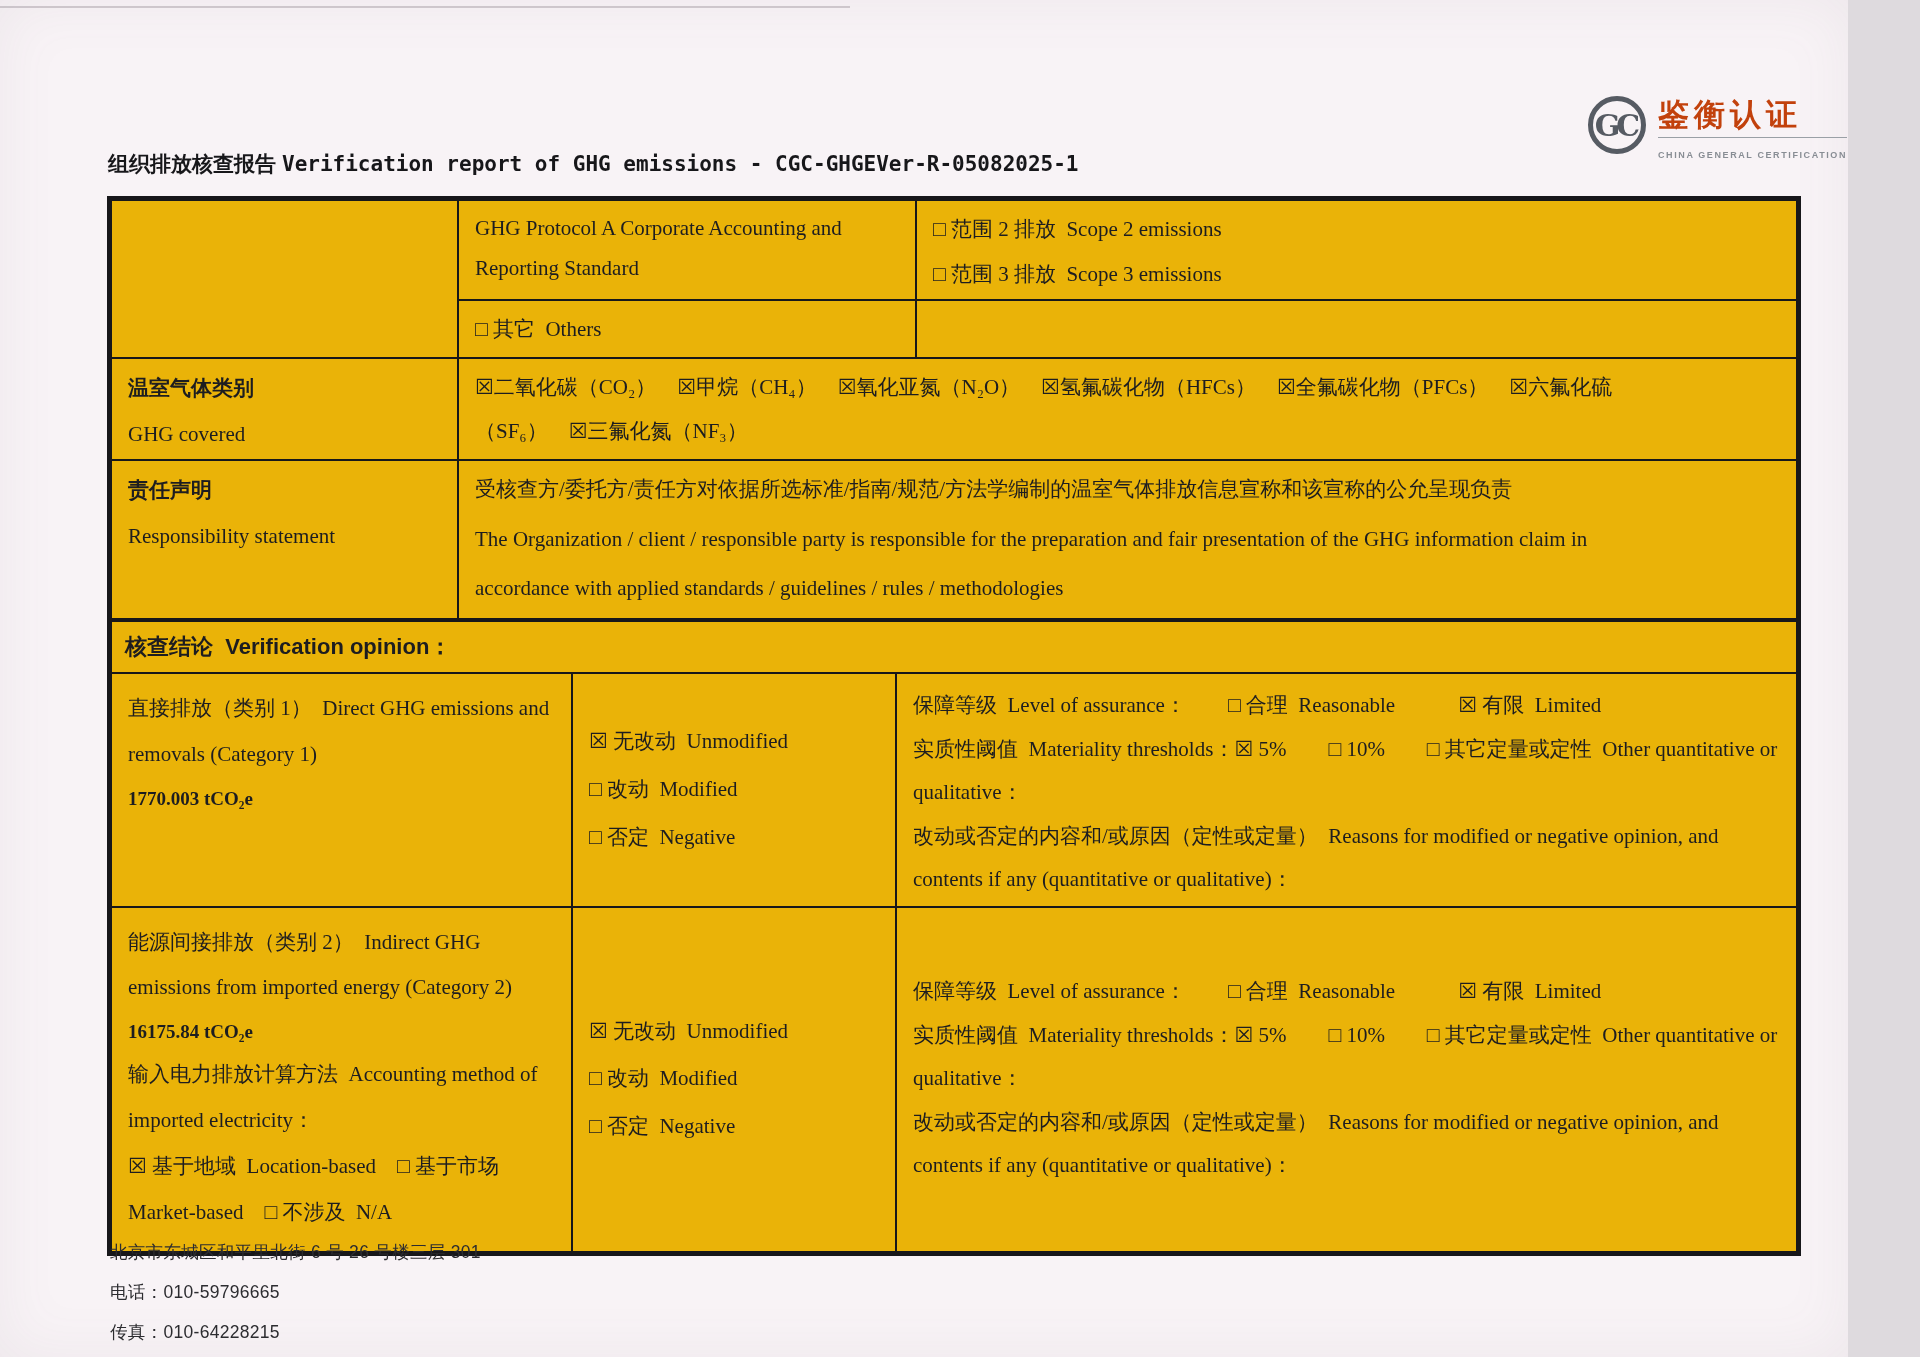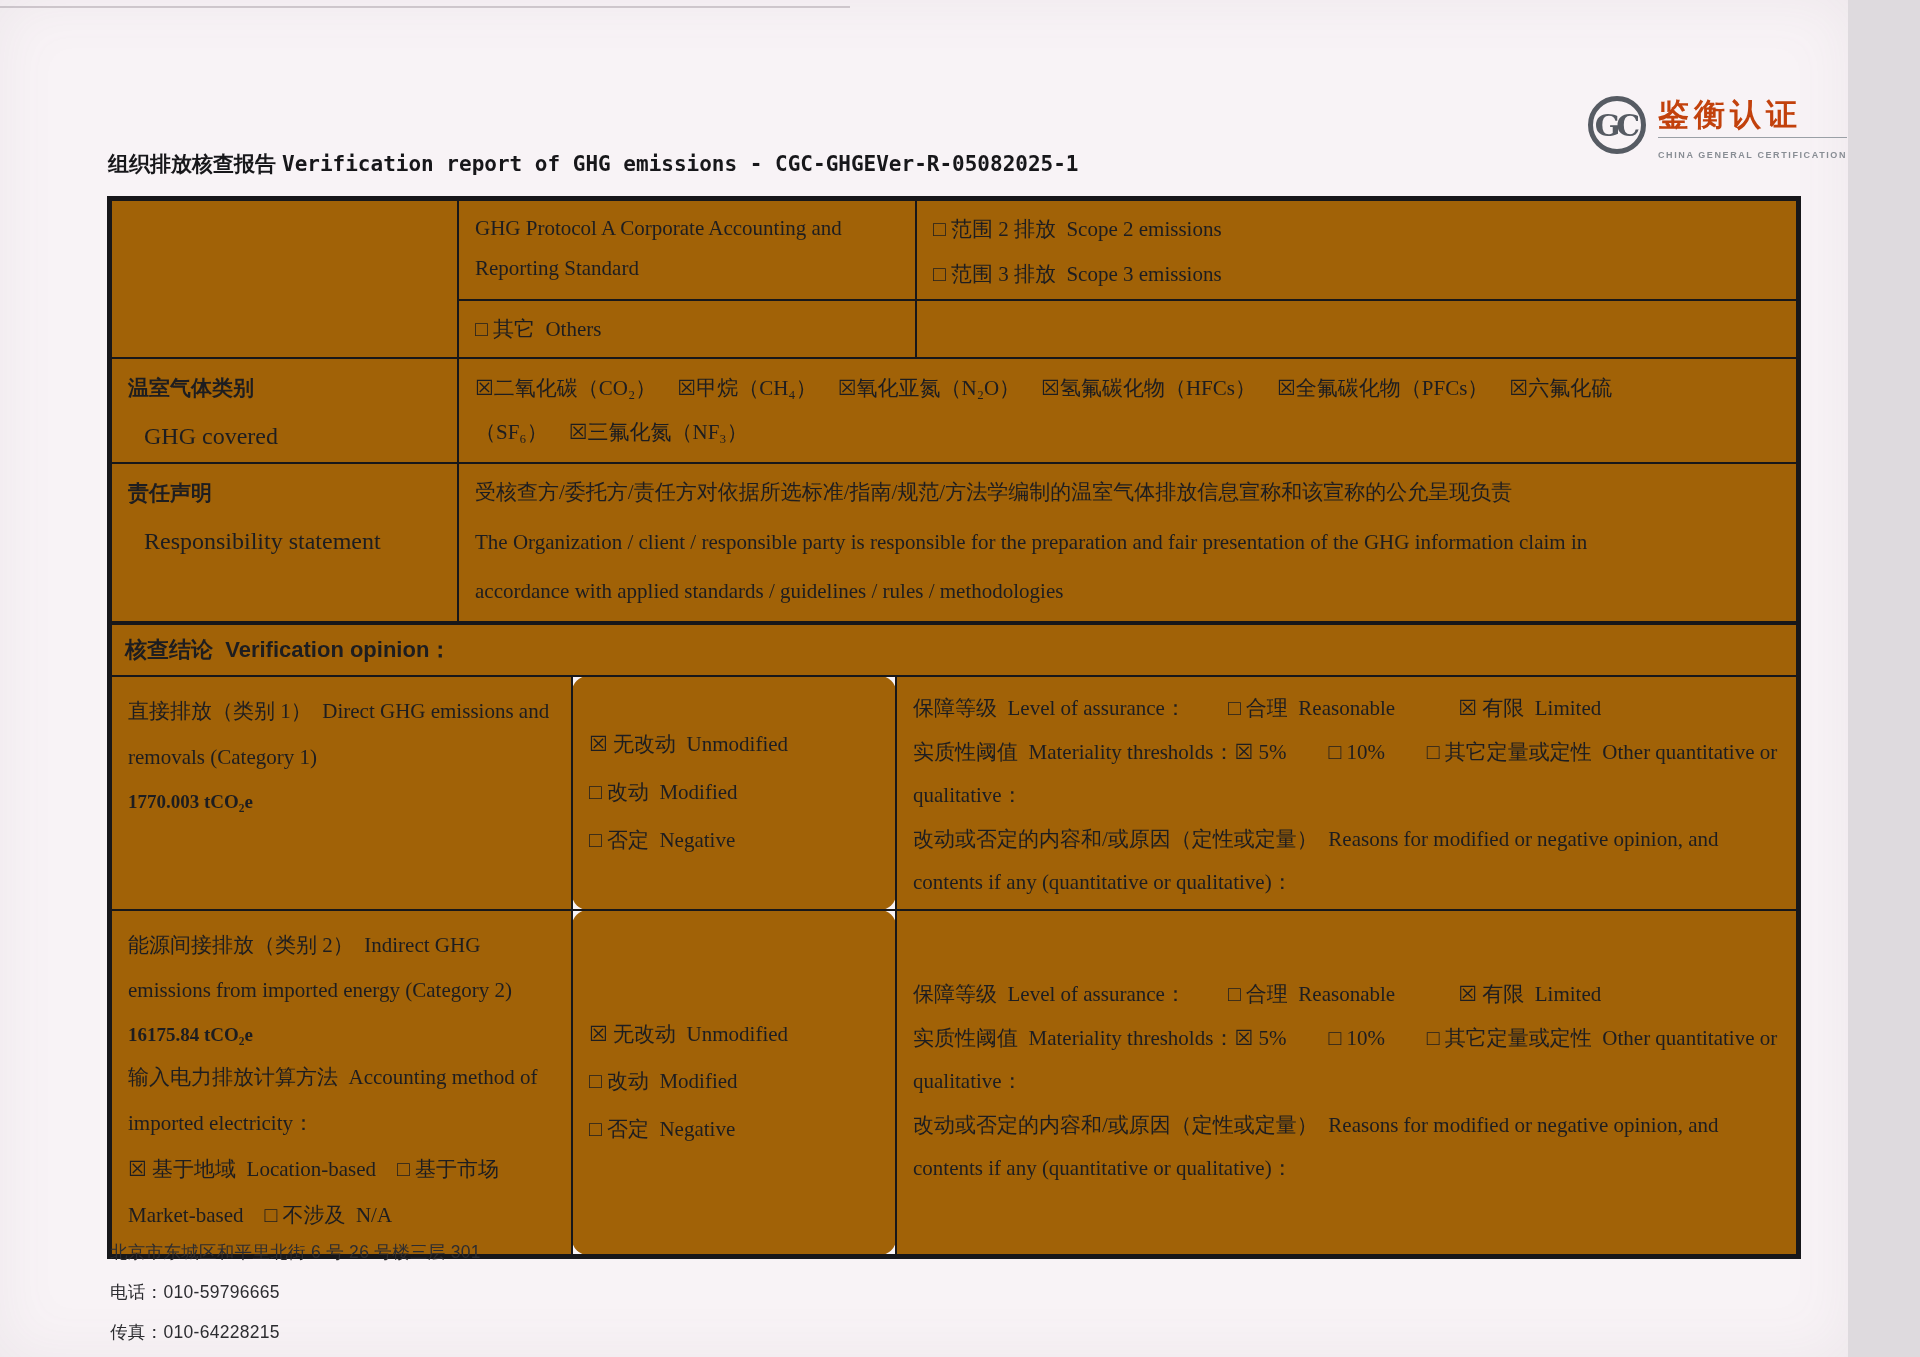--- a/index.html
+++ b/index.html
@@ -30,43 +30,43 @@
   .doc-title {
     position:absolute; left:108px; top:150px;
     font-family:"DejaVu Sans Mono","DejaVu Sans",monospace;
     font-weight:bold; font-size:21px; color:#17171a; white-space:nowrap;
   }
   .doc-title .zh { margin-right:6px; }
 
   
   .frame { position:absolute; left:107px; top:196px; width:1688px; border:3px solid #17171a; background:#f8f3f6; }
   table { border-collapse:collapse; width:100%; table-layout:fixed; }
-  td { border:2px solid #17171a; padding:4px 16px; font-size:21px; vertical-align:top; background:#a16207; }
+  td { border:2px solid #17171a; padding:4px 16px; font-size:21px; vertical-align:top; background:#eab308; }
   .prewrap { white-space:pre-wrap; }
 
   
   .tbl-top col.c1 { width:347px; } .tbl-top col.c2 { width:458px; }
   .tbl-top .protocol-cell div { line-height:1.9; padding-top:4px; }
   .tbl-top .scopes-cell div { line-height:1.95; padding-top:4px; }
   .tbl-top .others-cell { height:48px; vertical-align:middle; }
   .lbl { line-height:1.0; }
   .lbl .zh { display:block; font-family:"Liberation Sans","DejaVu Sans",sans-serif; font-weight:bold; font-size:21px; margin:14px 0 0 0; }
-  .lbl .en { display:block; font-size:24px; margin:26px 0 10px 16px;font-family:Liberation Serif, serif; }
+  .lbl .en { display:block; font-size:21px; margin:26px 0 10px 0;font-family:Liberation Serif, serif; }
   .gases-cell { vertical-align:middle; }
   .gases-cell div { line-height:2.1; }
   .resp-cell div { line-height:2.18; padding:2px 0; }
 
   
   .tbl-op col.c1 { width:461px; } .tbl-op col.c2 { width:324px; }
   .opinion-header { font-weight:bold; font-size:22px; height:42px; vertical-align:middle; padding-left:13px;
                     font-family:"Liberation Sans","DejaVu Sans",sans-serif; }
   .subject-cell { padding-top:12px; }
   .subject-cell p { margin:0; line-height:2.18; }
   .subject-cell .value { font-weight:bold; font-size:19px; }
-  .options-cell { vertical-align:middle;border-radius:16px; }
+  .options-cell { vertical-align:middle; }
   .options-cell p { margin:14px 0; line-height:1.6; }
   .detail-cell p { margin:0; line-height:2.07; }
   .detail-top { padding-top:10px; }
   .detail-mid { vertical-align:middle; }
   .row-cat1 td { height:196px; }
   .row-cat2 td { height:327px; }
 
   
   .footer { position:absolute; left:110px; top:1240px;
             font-family:"Liberation Sans","DejaVu Sans",sans-serif;

